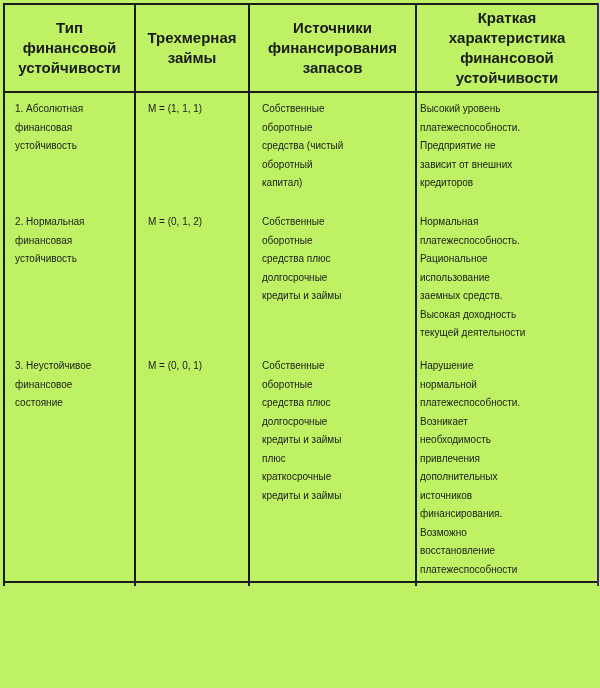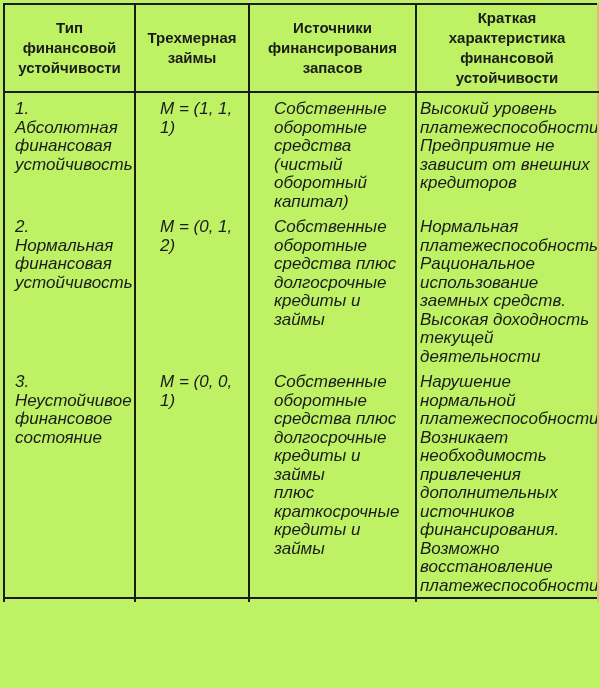--- a/index.html
+++ b/index.html
@@ -25,43 +25,42 @@
   }
   .fin-table th,
   .fin-table td {
     box-sizing: border-box;
     border-left: 2px solid #1b1b1b;
     white-space: pre-line;
     overflow: hidden;
   }
   .fin-table th:last-child,
   .fin-table td:last-child {
-    border-right: 2px solid #fca5a5;
+    border-right: 2px solid #4c1d95;
   }
   .fin-table thead th {
     border-top: 2px solid #1b1b1b;
     border-bottom: 2px solid #1b1b1b;
     font-weight: bold;
     font-size: 15px;
     line-height: 20px;
     text-align: center;
     vertical-align: middle;
     height: 88px;
     padding: 0 2px;
   }
   .fin-table tbody td {
-    font-size: 17px;
+    font-size: 10px;
     line-height: 18.5px;
     vertical-align: top;
     text-align: left;
     padding: 7px 4px 0 10px;
-    font-style: italic;
   }
   .fin-table td.c-model,
-  .fin-table td.c-sources { padding-left: 24px; }
+  .fin-table td.c-sources { padding-left: 12px; }
   .fin-table td.c-descr   { padding-left: 3px; }
   .fin-table td.c-dash {
     text-align: center;
     padding-left: 0;
     padding-right: 0;
   }
   .fin-table tr.r1 td { height: 114px; }
   .fin-table tr.r2 td { height: 144px; margin-top: 8px; }
   .fin-table tr.r3 td { height: 232px; }
   .fin-table tr.r4 td { height: 100px; }

